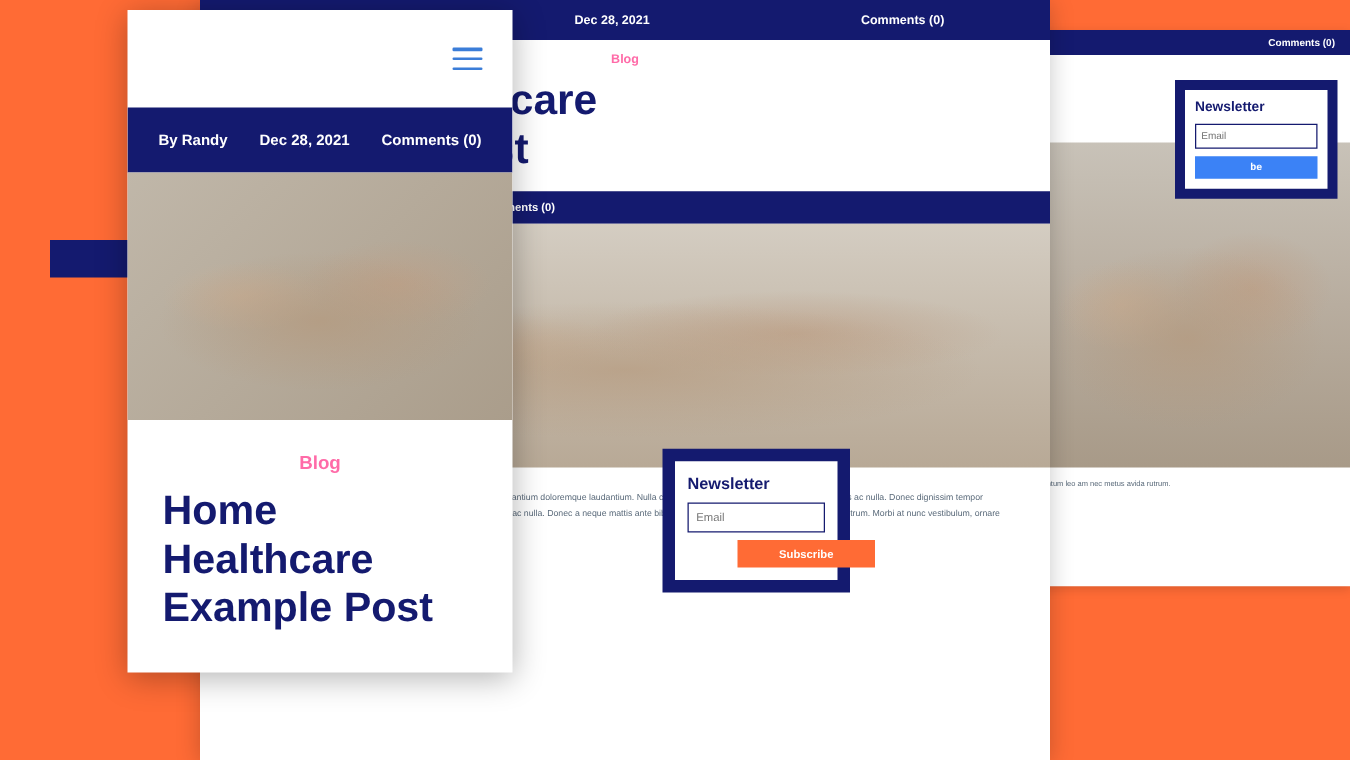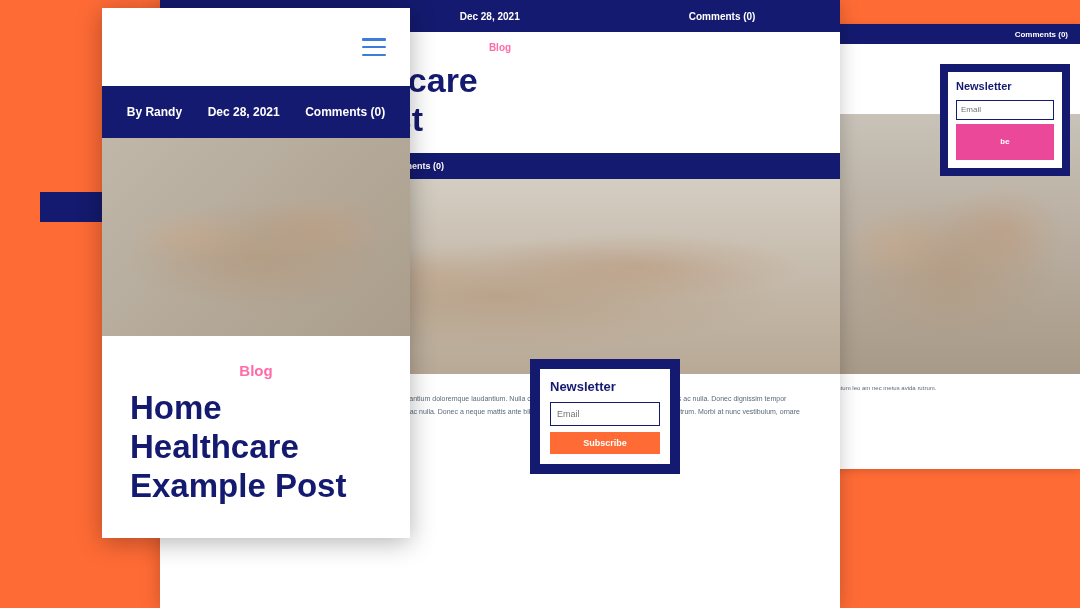--- a/index.html
+++ b/index.html
@@ -68,22 +68,22 @@
   .panel-back .newsletter-input {
     width: 100%;
     height: 20px;
     border: 1px solid #141a6f;
     font-size: 8px;
     padding: 0 4px;
     margin-bottom: 4px;
   }
   .panel-back .newsletter-btn {
     width: 100%;
-    height: 36px;
-    background: #ec4899;
+    height: 18px;
+    background: #3b82f6;
     color: #fff;
     border: none;
     font-size: 8px;
     font-weight: 600;
     cursor: pointer;
     font-family: Liberation Mono, monospace;
   }
   .panel-back .body-text {
     padding: 10px 14px;
     font-size: 6px;
@@ -177,20 +177,21 @@
   }
   .panel-mid .newsletter-btn2 {
     width: 100%;
     height: 22px;
     background: #ff6b35;
     color: #fff;
     border: none;
     font-size: 9px;
     font-weight: 600;
     cursor: pointer;
+    margin-left: 40px;
   }
   .panel-mid .body-text {
     padding: 110px 40px 10px 40px;
     font-size: 7px;
     color: #5a6a7a;
     line-height: 1.8;
   }
   .panel-mid .template-label {
     padding: 0 40px 4px 40px;
     font-size: 8px;

